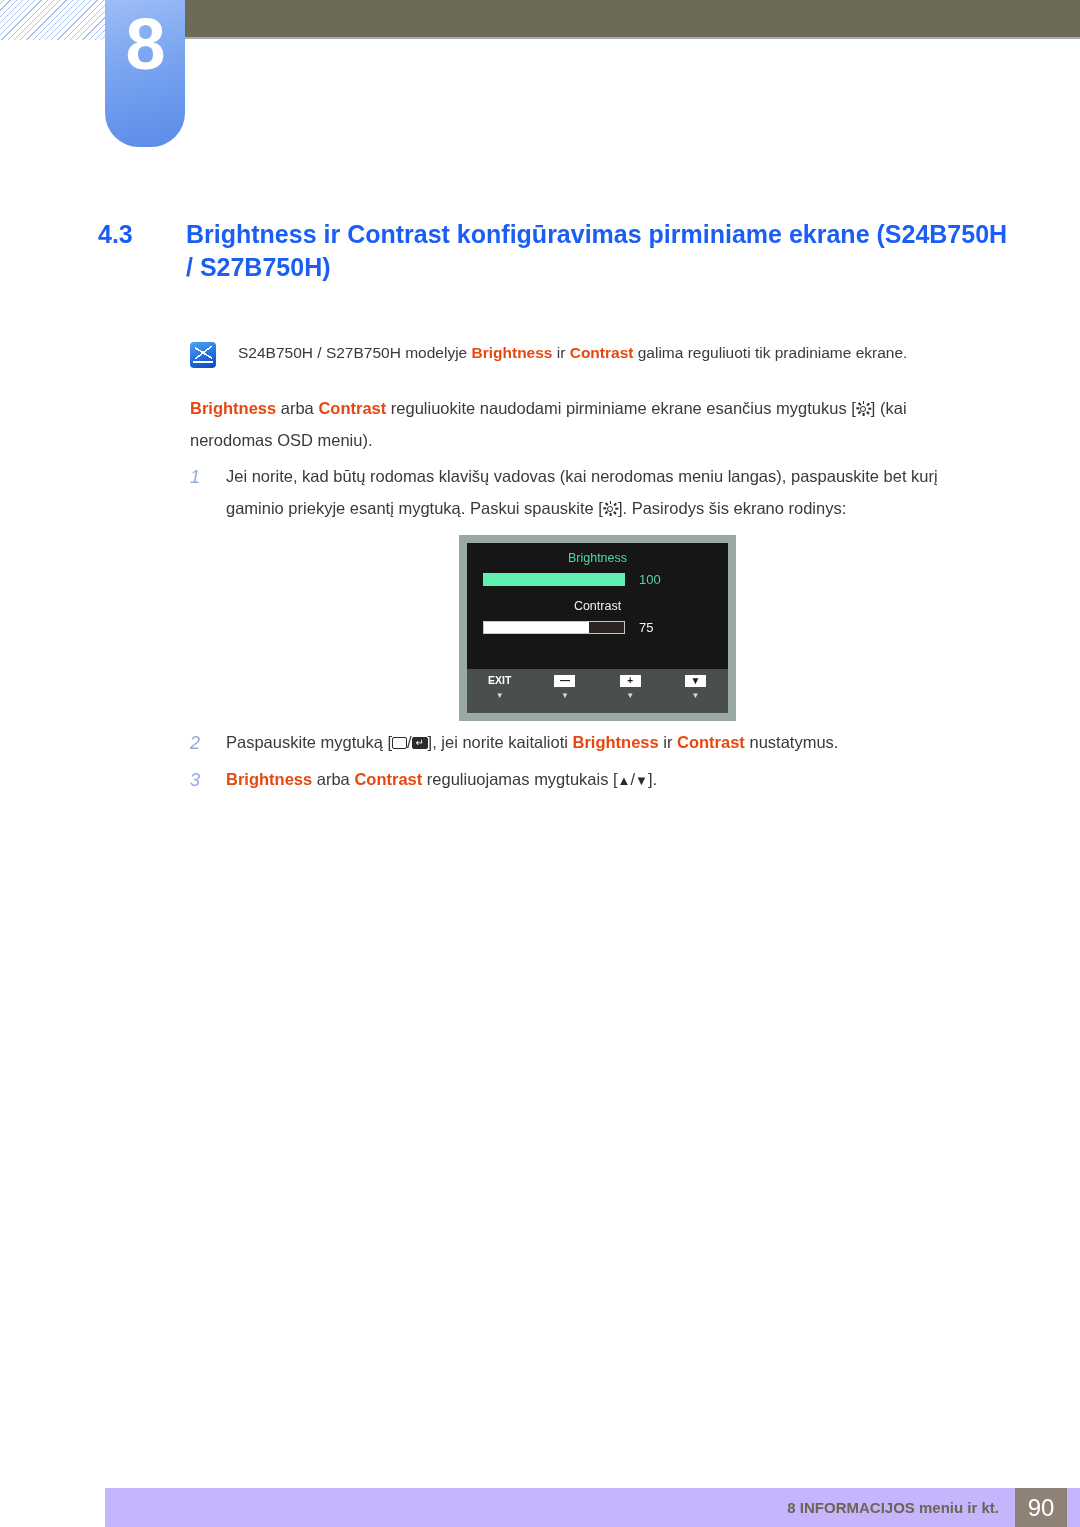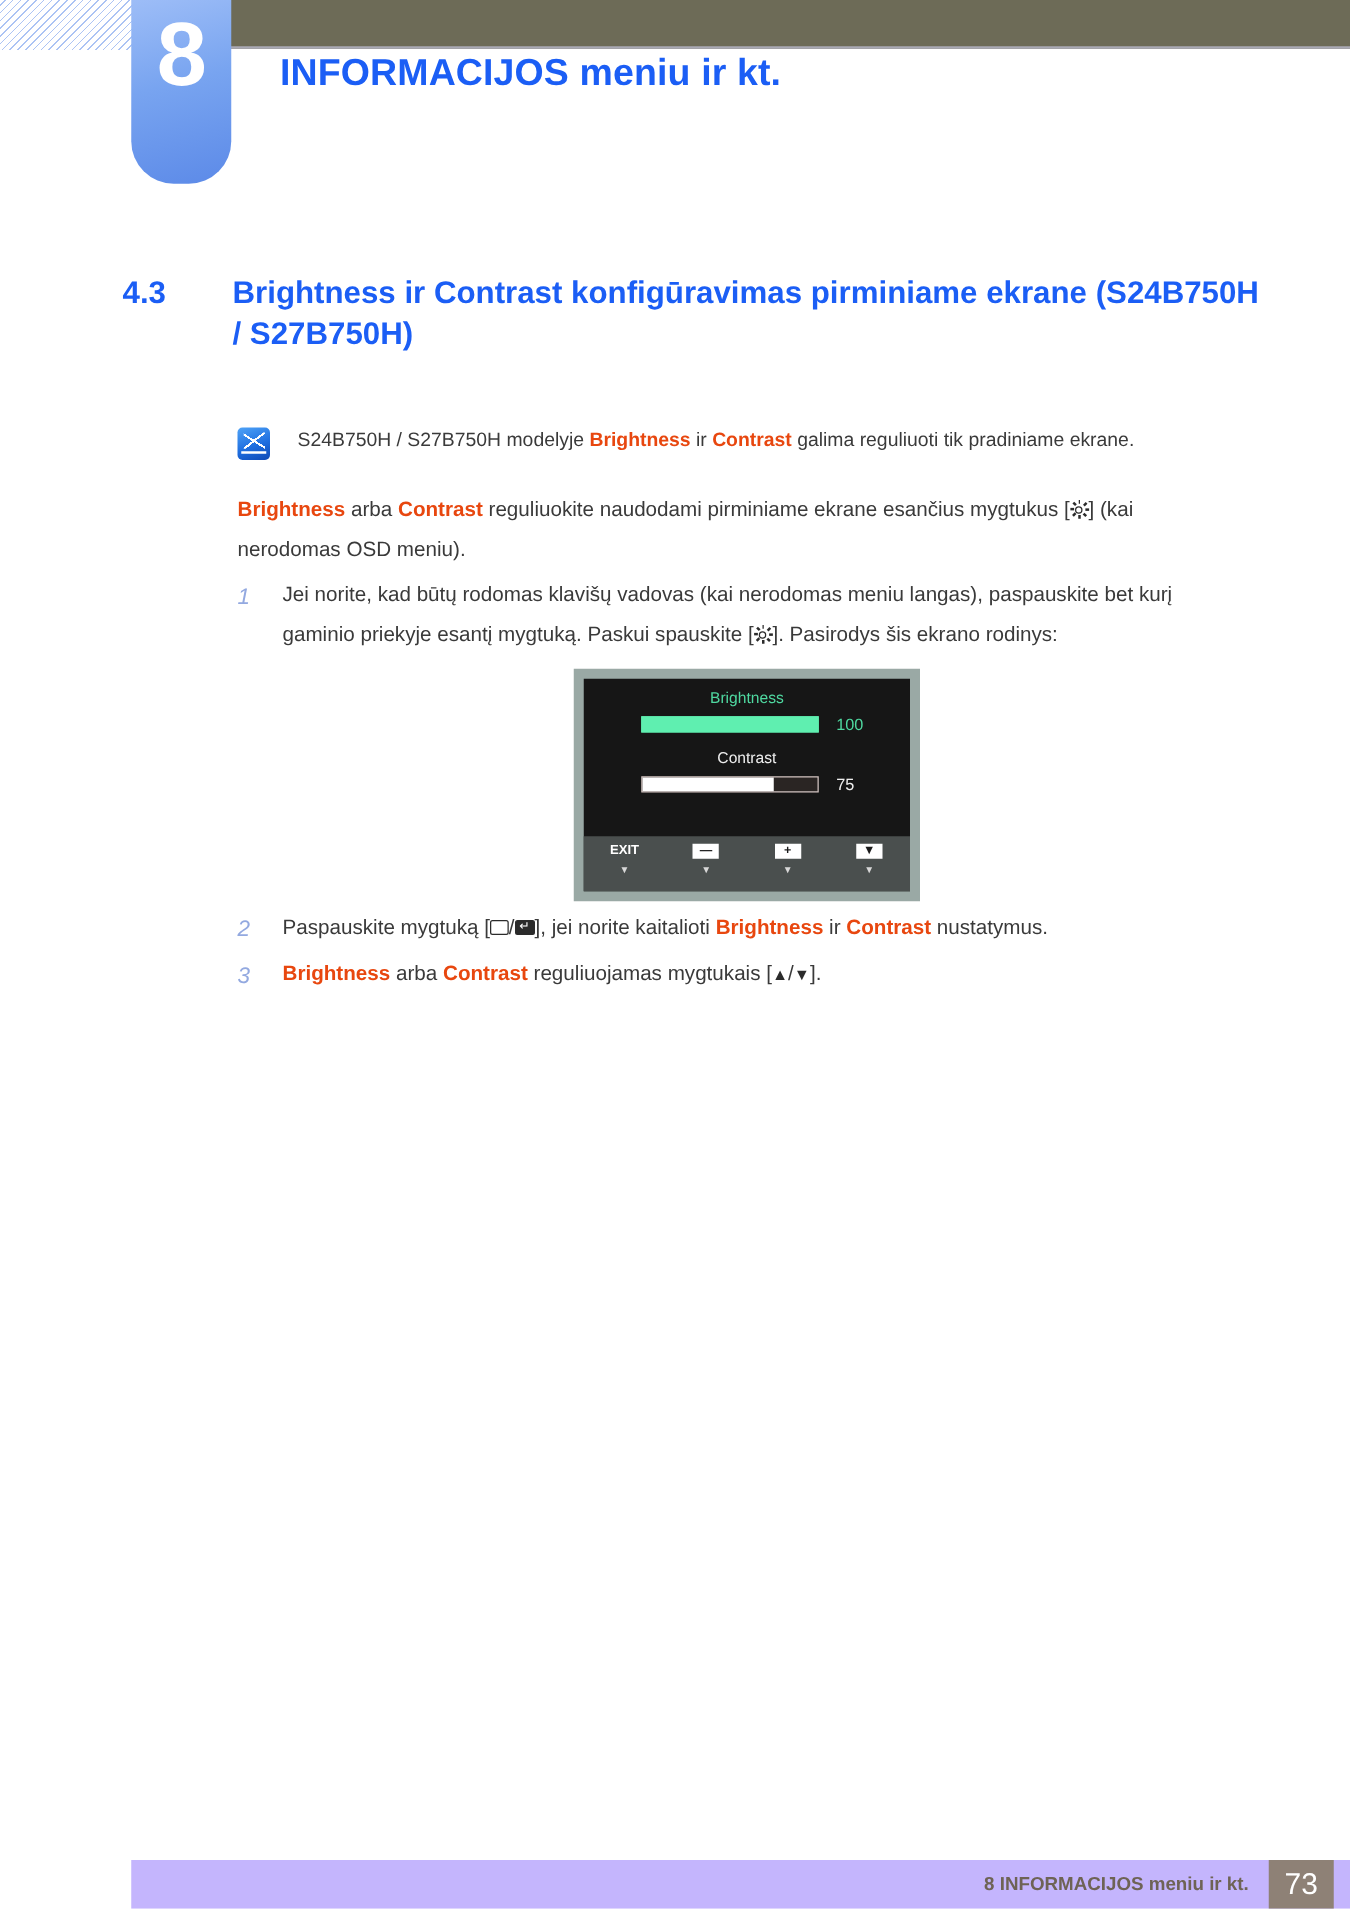--- a/index.html
+++ b/index.html
@@ -260,21 +260,21 @@
     font-size: 12.5px;
     line-height: 1.1;
   }
   .osd-label.green { color: #4fd8a0; }
   .osd-label.white { color: #efefef; }
 
   .osd-row {
     display: flex;
     align-items: flex-start;
     margin: 7px 0 0 0;
-    padding-left: 46px;
+    padding-left: 16px;
   }
   .osd-bar-outer {
     width: 142px;
     height: 13px;
     box-sizing: border-box;
   }
   .osd-bar-green {
     background: #5fefb0;
     border: 1px solid #5fefb0;
   }
@@ -366,21 +366,20 @@
 </style>
 </head>
 <body>
 
 <div class="header">
   <div class="hatch"></div>
   <div class="olive-bar"></div>
   <div class="chapter-tab">
     <div class="chapter-num">8</div>
   </div>
-  <div class="header-title">INFORMACIJOS meniu ir kt.</div>
 </div>
 
 <div class="section-heading">
   <div class="section-num">4.3</div>
   <div class="section-text">
     <span>Brightness ir Contrast konfigūravimas pirminiame ekrane</span>
     <span>(S24B750H / S27B750H)</span>
   </div>
 </div>
 
@@ -454,14 +453,14 @@
   <div class="step">
     <div class="step-num">3</div>
     <div class="step-body">
       <b class="kw">Brightness</b><span> arba </span><b class="kw">Contrast</b><span> reguliuojamas mygtukais [</span><span class="ico ico-up">▲</span><span>/</span><span class="ico ico-down">▼</span><span>].</span>
     </div>
   </div>
 </div>
 
 <div class="footer">
   <div class="footer-text">8 INFORMACIJOS meniu ir kt.</div>
-  <div class="footer-page">73</div>
+  <div class="footer-page">90</div>
 </div>
 
 </body></html>

